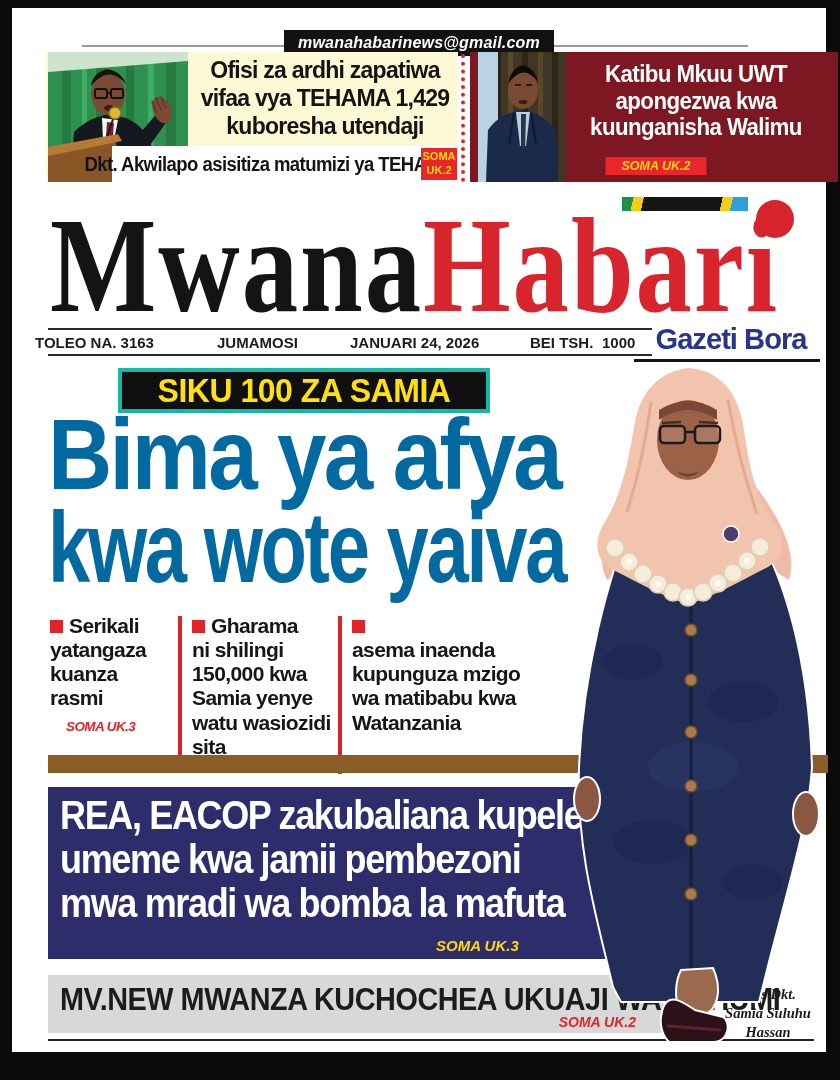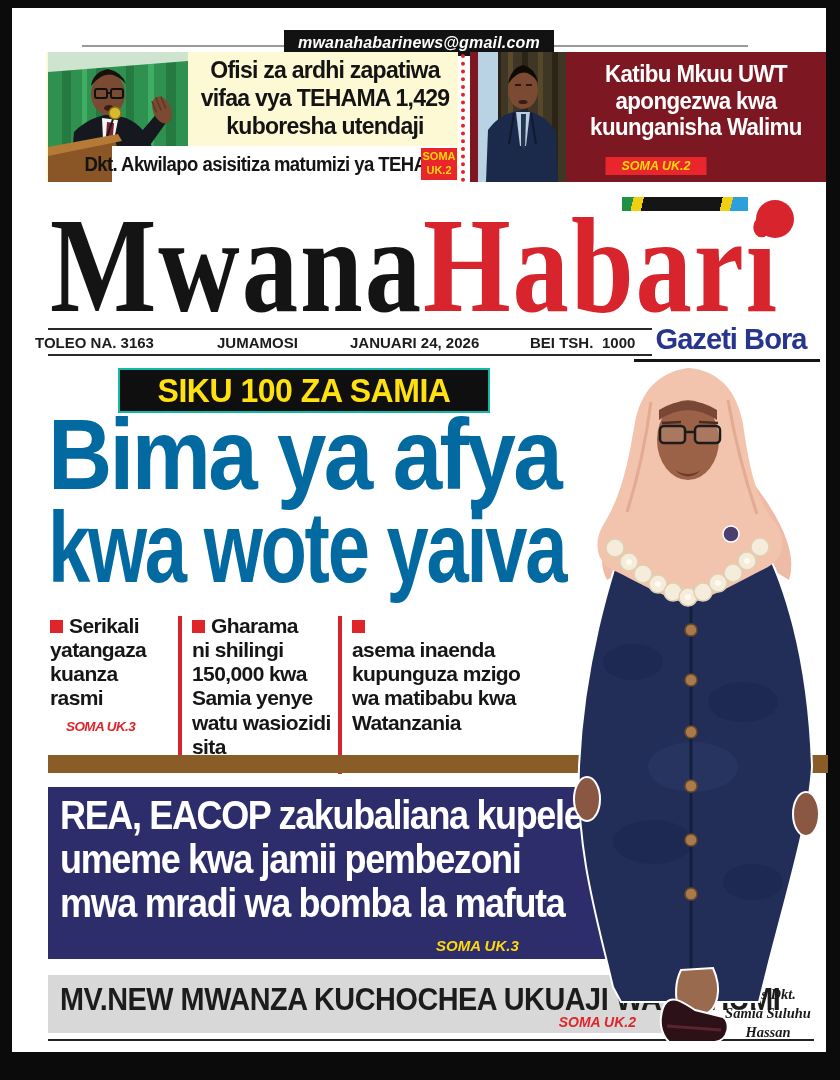--- a/index.html
+++ b/index.html
@@ -39,21 +39,21 @@
   }
   .soma-badge-2line{
     position:absolute;right:1px;top:96px;width:36px;height:32px;background:#e8262c;
     color:#ffd90a;font-size:11px;font-weight:bold;line-height:1.25;
     text-align:center;display:flex;flex-direction:column;justify-content:center;
   }
   .dotted-divider{
     position:absolute;left:449px;top:46px;height:128px;width:0;
     border-left:4px dotted #e0242a;
   }
-  .box-right{position:absolute;left:458px;top:44px;width:356px;height:130px;background:#7d1722;}
+  .box-right{position:absolute;left:458px;top:44px;width:356px;height:130px;background:#7d1722;padding-left:12px;}
   .box-right .photo{position:absolute;left:8px;top:0;width:88px;height:130px;}
   .tr-headline{
     position:absolute;left:100px;top:9px;width:252px;text-align:center;
     font-weight:bold;color:#ffffff;font-size:23px;line-height:1.16;letter-spacing:-0.6px;
     transform:scaleX(0.97);transform-origin:center top;white-space:nowrap;
   }
   .tr-soma{
     position:absolute;left:186px;bottom:7px;transform:translateX(-50%);
     background:#e8262c;color:#ffd90a;font-size:12.5px;font-weight:bold;font-style:italic;
     padding:2px 16px;white-space:nowrap;
@@ -84,21 +84,21 @@
   .tagline{
     position:absolute;left:628px;top:314px;width:182px;text-align:center;
     color:#27358c;font-weight:bold;font-size:30px;letter-spacing:-1px;white-space:nowrap;
     transform:scaleX(0.97);transform-origin:center top;
   }
   .tagline-underline{position:absolute;left:622px;top:351px;width:186px;height:3px;background:#141414;}
 
   
   .siku-badge{
     position:absolute;left:106px;top:360px;width:372px;height:45px;background:#0f0f0f;
-    border:2px solid #14b8a6;box-sizing:border-box;
+    border:4px solid #14b8a6;box-sizing:border-box;
     display:flex;align-items:center;justify-content:center;
   }
   .siku-badge span{
     color:#ffe011;font-weight:bold;font-size:33px;letter-spacing:-0.5px;white-space:nowrap;
     transform:scaleX(0.97);
   }
   .main-headline{position:absolute;left:36px;top:400px;width:560px;color:#0369a1;font-weight:bold;}
   .hl-line{font-size:100px;line-height:93px;letter-spacing:-3px;white-space:nowrap;transform-origin:left center;}
   .hl1{transform:scaleX(0.89);}
   .hl2{transform:scaleX(0.76);}

